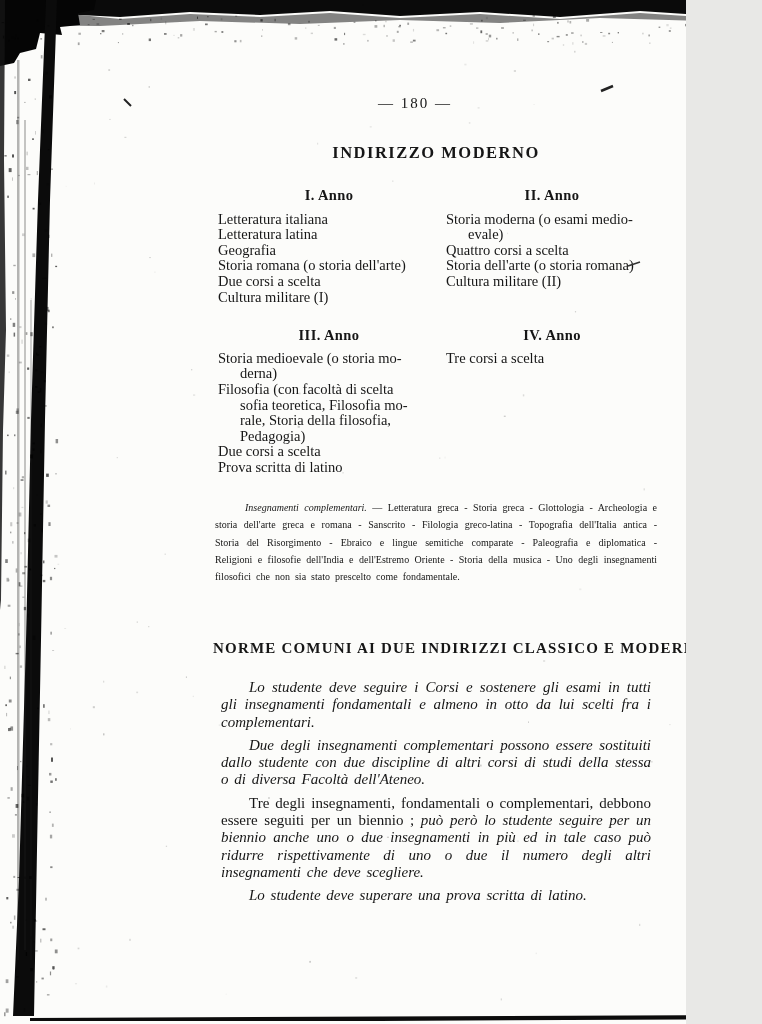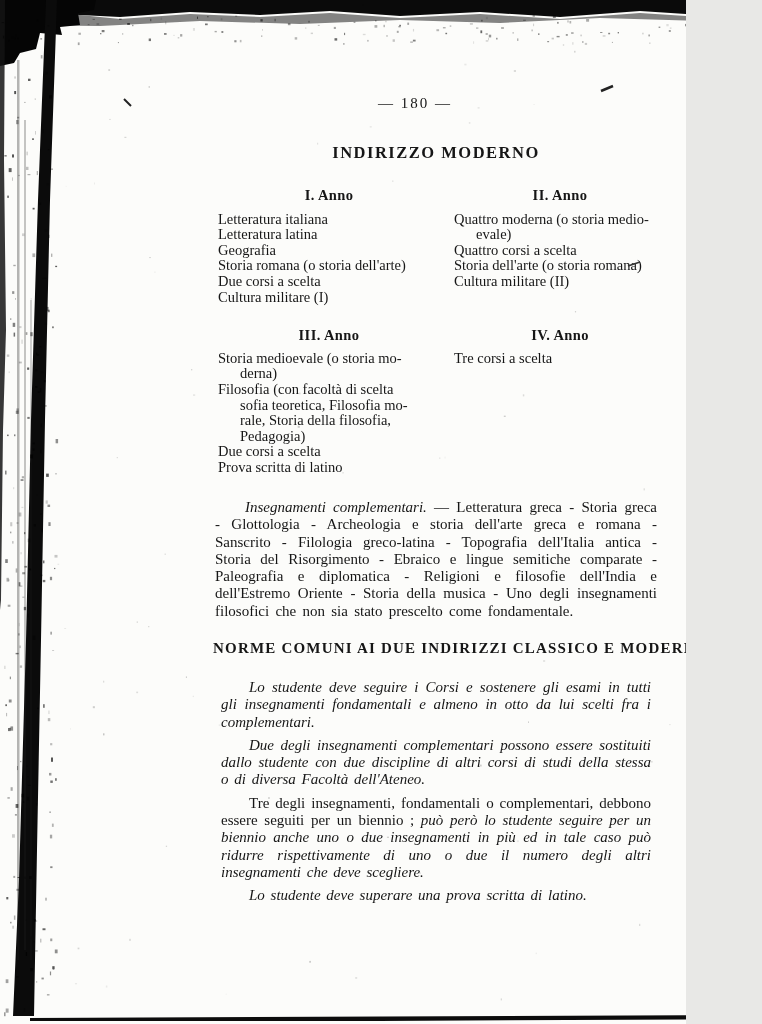--- a/index.html
+++ b/index.html
@@ -15,34 +15,34 @@
   .page-number{
     position:absolute;top:95px;left:215px;width:400px;
     text-align:center;font-size:15px;letter-spacing:2px;
   }
   .section-title{
     position:absolute;top:143px;left:215px;width:442px;
     text-align:center;font-size:16.5px;font-weight:bold;letter-spacing:1.5px;
   }
   .years{
     position:absolute;top:188px;left:215px;width:446px;
-    display:grid;grid-template-columns:228px 218px;column-gap:8px;
+    display:grid;grid-template-columns:228px 218px;column-gap:0;
     font-size:14.5px;line-height:15.6px;
   }
   .year-heading{
     text-align:center;font-weight:bold;font-size:14.5px;
     margin-bottom:8px;letter-spacing:0.4px;
   }
   .year-heading.row2{margin-top:23px;margin-bottom:7px;}
   .course-list{padding:0 6px 0 3px;}
   .course-item{margin:0;}
   .course-item .cont{padding-left:22px;}
   .complementari{
     position:absolute;top:499px;left:215px;width:442px;
-    font-size:15px;line-height:17.3px;text-align:justify;
+    font-size:10px;line-height:17.3px;text-align:justify;
     text-indent:30px;word-spacing:2.5px;
   }
   .complementari .lead{font-style:italic;}
   .norme-heading{
     position:absolute;top:640px;left:213px;width:446px;
     font-size:15px;font-weight:bold;letter-spacing:1.2px;
     text-align:center;white-space:nowrap;
   }
   .norme{
     position:absolute;top:673px;left:215px;width:442px;
@@ -504,21 +504,21 @@
       <div class="course-item">Letteratura italiana</div>
       <div class="course-item">Letteratura latina</div>
       <div class="course-item">Geografia</div>
       <div class="course-item">Storia romana (o storia dell'arte)</div>
       <div class="course-item">Due corsi a scelta</div>
       <div class="course-item">Cultura militare (I)</div>
     </div>
 
     <div class="course-list">
       <div class="course-item">
-        <div>Quattro moderna (o storia medio-</div>
+        <div>Storia moderna (o esami medio-</div>
         <div class="cont">evale)</div>
       </div>
       <div class="course-item">Quattro corsi a scelta</div>
       <div class="course-item">Storia dell'arte (o storia romana)</div>
       <div class="course-item">Cultura militare (II)</div>
     </div>
 
     <div class="year-heading row2">III. Anno</div>
     <div class="year-heading row2">IV. Anno</div>
 

